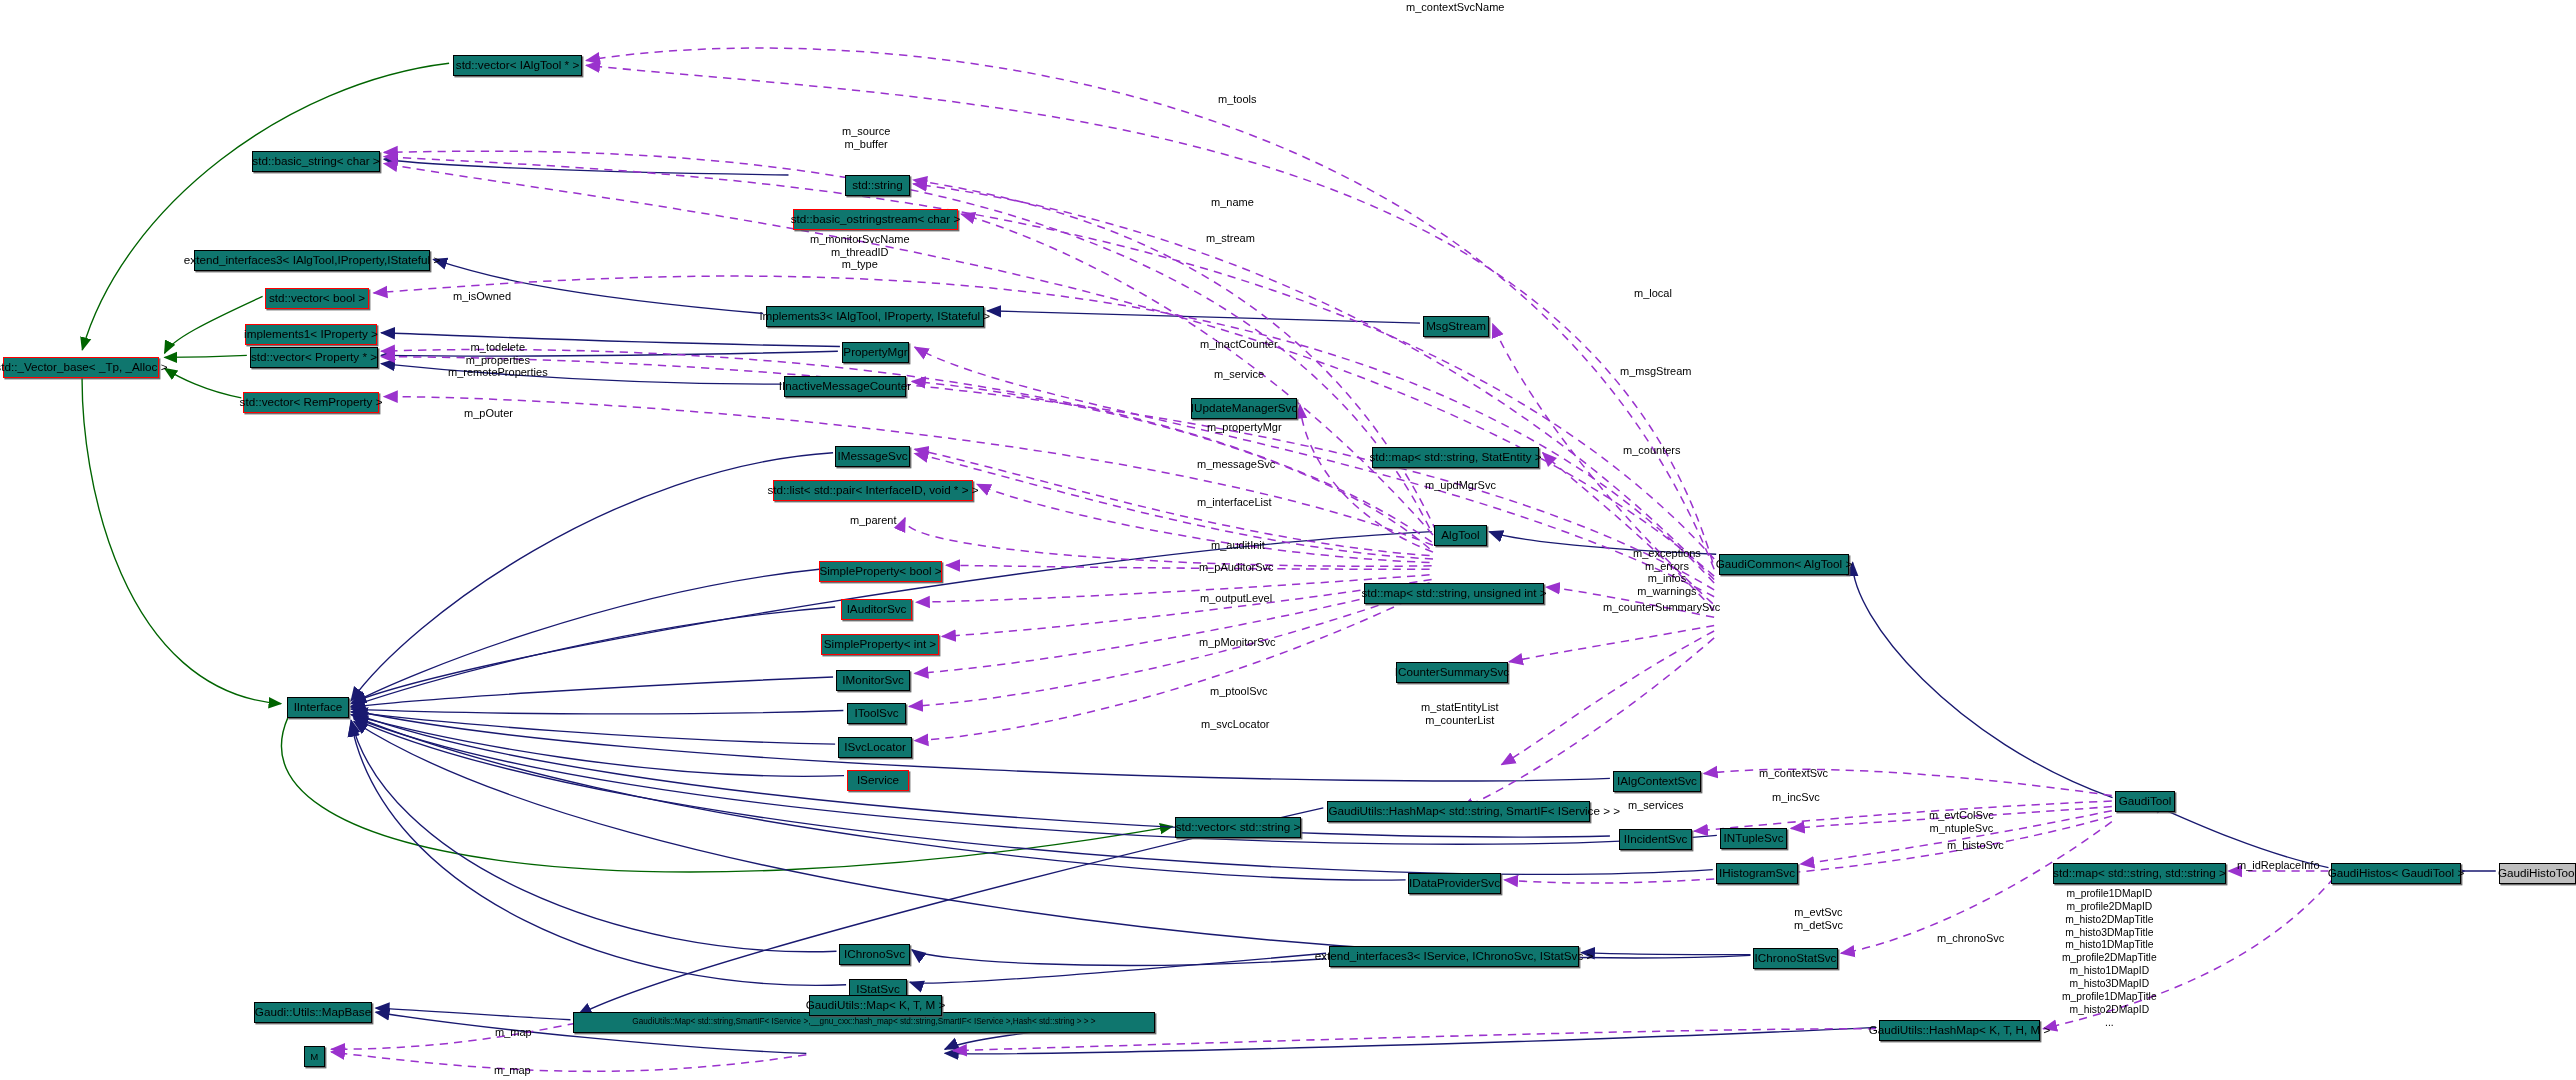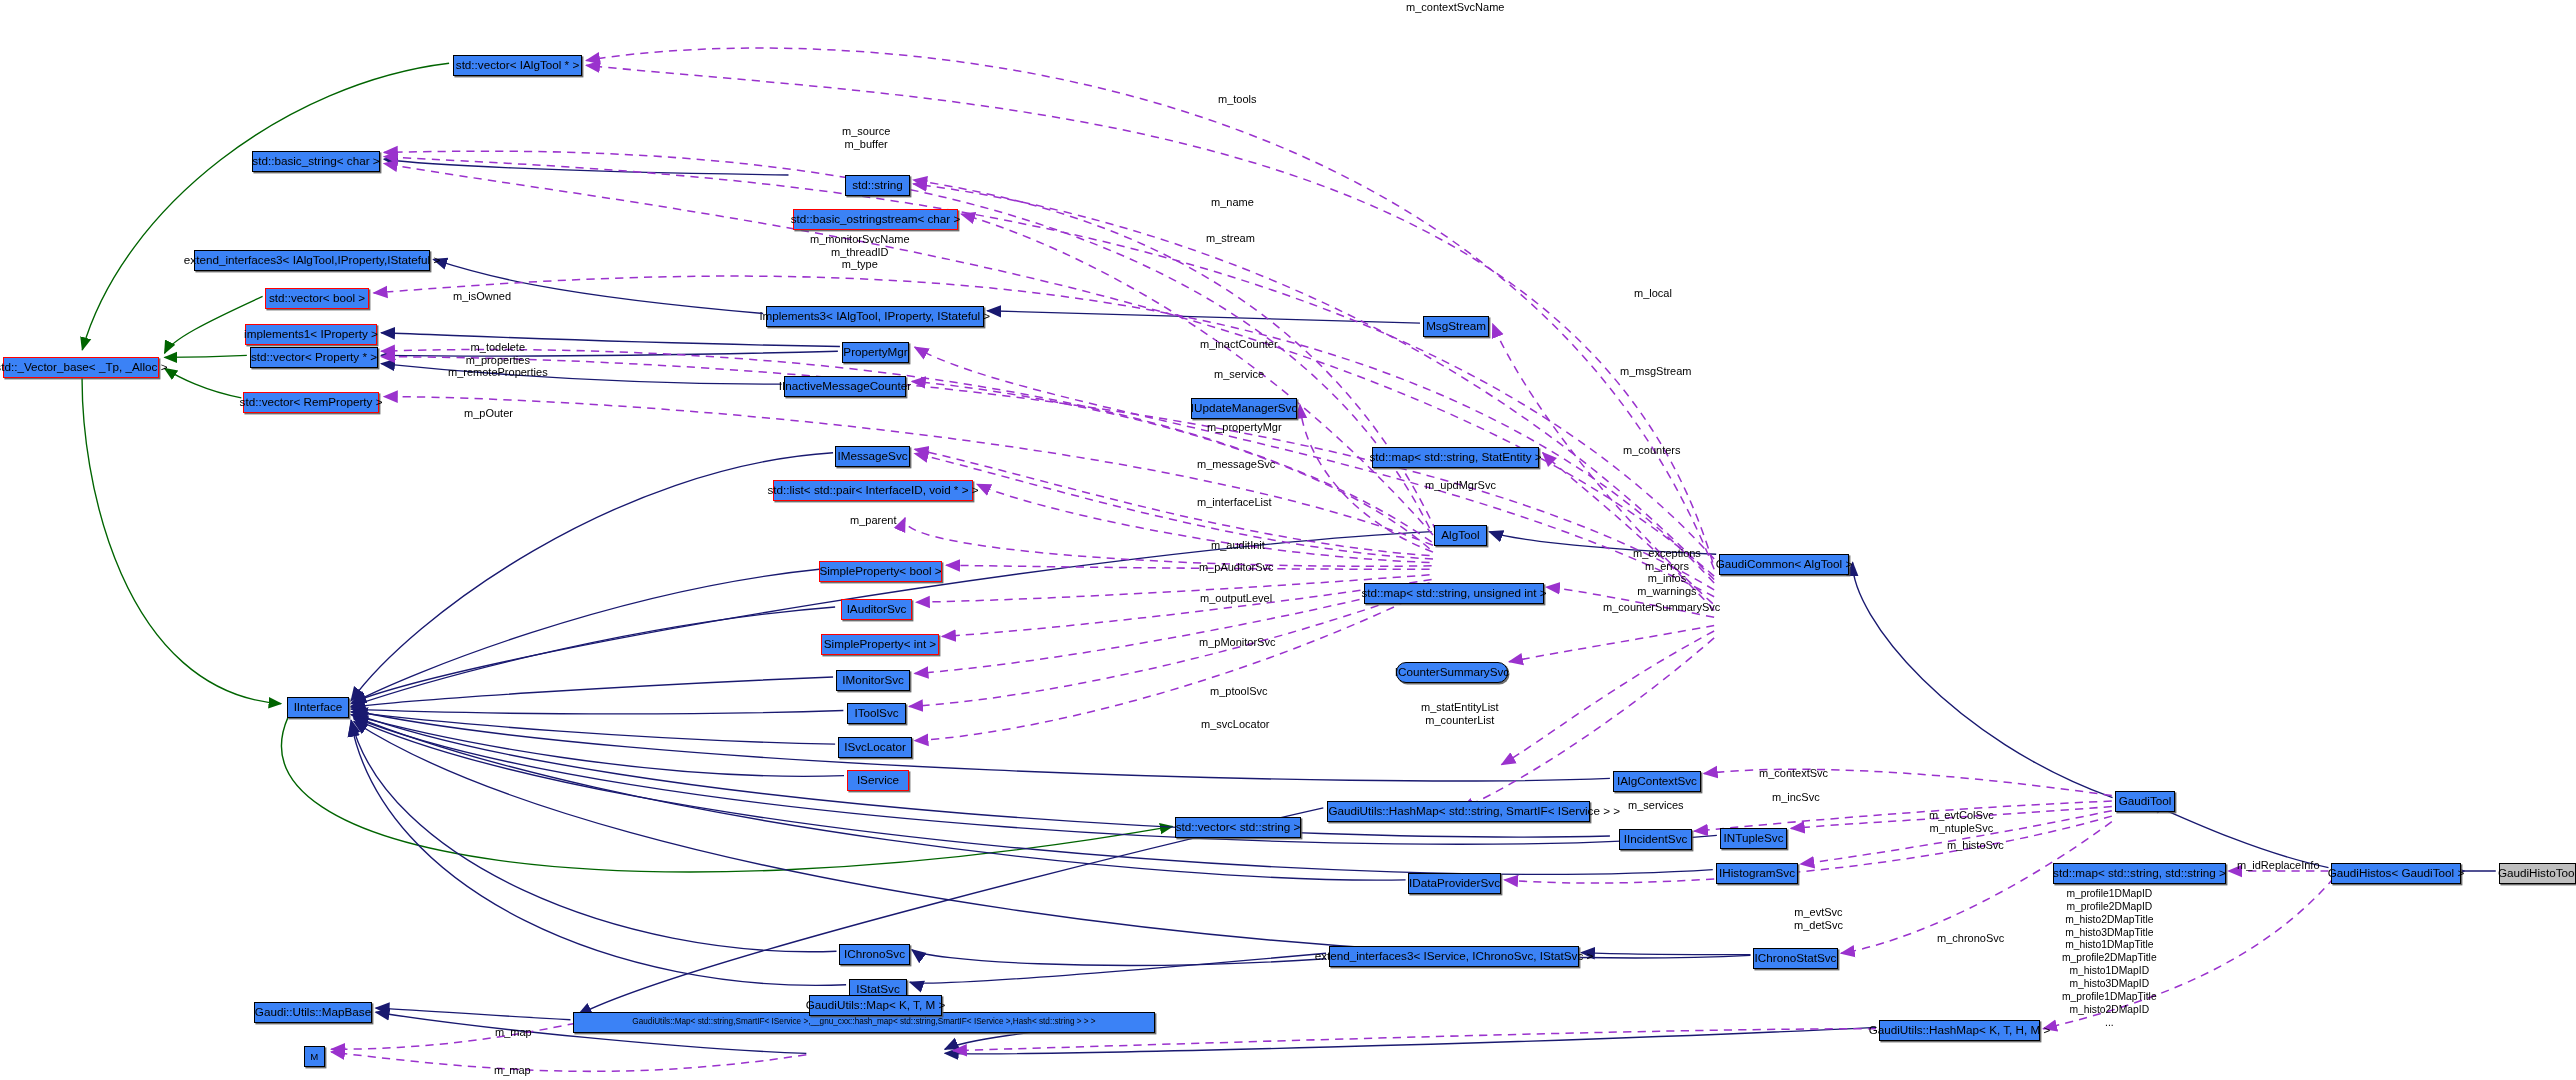--- a/index.html
+++ b/index.html
@@ -9,21 +9,21 @@
     width:2576px;
     height:1081px;
     background:#ffffff;
     font-family:"Liberation Sans", sans-serif;
     overflow:hidden;
   }
   #edges{position:absolute;left:0;top:0;width:2576px;height:1081px;}
   .node{
     position:absolute;
     box-sizing:border-box;
-    background:#3b82f6;
+    background:#0f766e;
     border:0.7px solid #000000;
     color:#000000;
     font-size:11.7px;
     line-height:1;
     white-space:nowrap;
     display:flex;
     align-items:center;
     justify-content:center;
     padding:0 5.5px;
     height:20.6px;
@@ -182,21 +182,21 @@
       <div class="node" style="left: 1191px; top: 398px; width: 106px;">IUpdateManagerSvc</div>
       <div class="node" style="left: 835px; top: 446px; width: 75px;">IMessageSvc</div>
       <div class="node" style="left: 1372px; top: 447px; width: 167px;">std::map&lt; std::string, StatEntity &gt;</div>
       <div class="node red" style="left: 773px; top: 480px; width: 200px;">std::list&lt; std::pair&lt; InterfaceID, void * &gt; &gt;</div>
       <div class="node" style="left: 1434px; top: 525px; width: 53px;">AlgTool</div>
       <div class="node" style="left: 1719px; top: 554px; width: 130px;">GaudiCommon&lt; AlgTool &gt;</div>
       <div class="node red" style="left: 819px; top: 561px; width: 123px;">SimpleProperty&lt; bool &gt;</div>
       <div class="node" style="left: 1364px; top: 583px; width: 180px;">std::map&lt; std::string, unsigned int &gt;</div>
       <div class="node red" style="left: 841px; top: 599px; width: 71px;">IAuditorSvc</div>
       <div class="node red" style="left: 821px; top: 634px; width: 118px;">SimpleProperty&lt; int &gt;</div>
-      <div class="node" style="left: 1396px; top: 662px; width: 112px; border-radius: 10px;">ICounterSummarySvc</div>
+      <div class="node" style="left: 1396px; top: 662px; width: 112px;">ICounterSummarySvc</div>
       <div class="node" style="left: 836px; top: 670px; width: 74px;">IMonitorSvc</div>
       <div class="node" style="left: 847px; top: 703px; width: 59px;">IToolSvc</div>
       <div class="node" style="left: 838px; top: 737px; width: 74px;">ISvcLocator</div>
       <div class="node" style="left: 1613px; top: 771px; width: 88px;">IAlgContextSvc</div>
       <div class="node red" style="left: 847px; top: 770px; width: 62px;">IService</div>
       <div class="node" style="left: 1175px; top: 817px; width: 126px;">std::vector&lt; std::string &gt;</div>
       <div class="node" style="left: 1327px; top: 801px; width: 263px; padding-left: 37px;">GaudiUtils::HashMap&lt; std::string, SmartIF&lt; IService &gt; &gt;</div>
       <div class="node" style="left: 1720px; top: 828px; width: 67px;">INTupleSvc</div>
       <div class="node" style="left: 1619px; top: 829px; width: 73px;">IIncidentSvc</div>
       <div class="node" style="left: 1716px; top: 863px; width: 82px;">IHistogramSvc</div>

